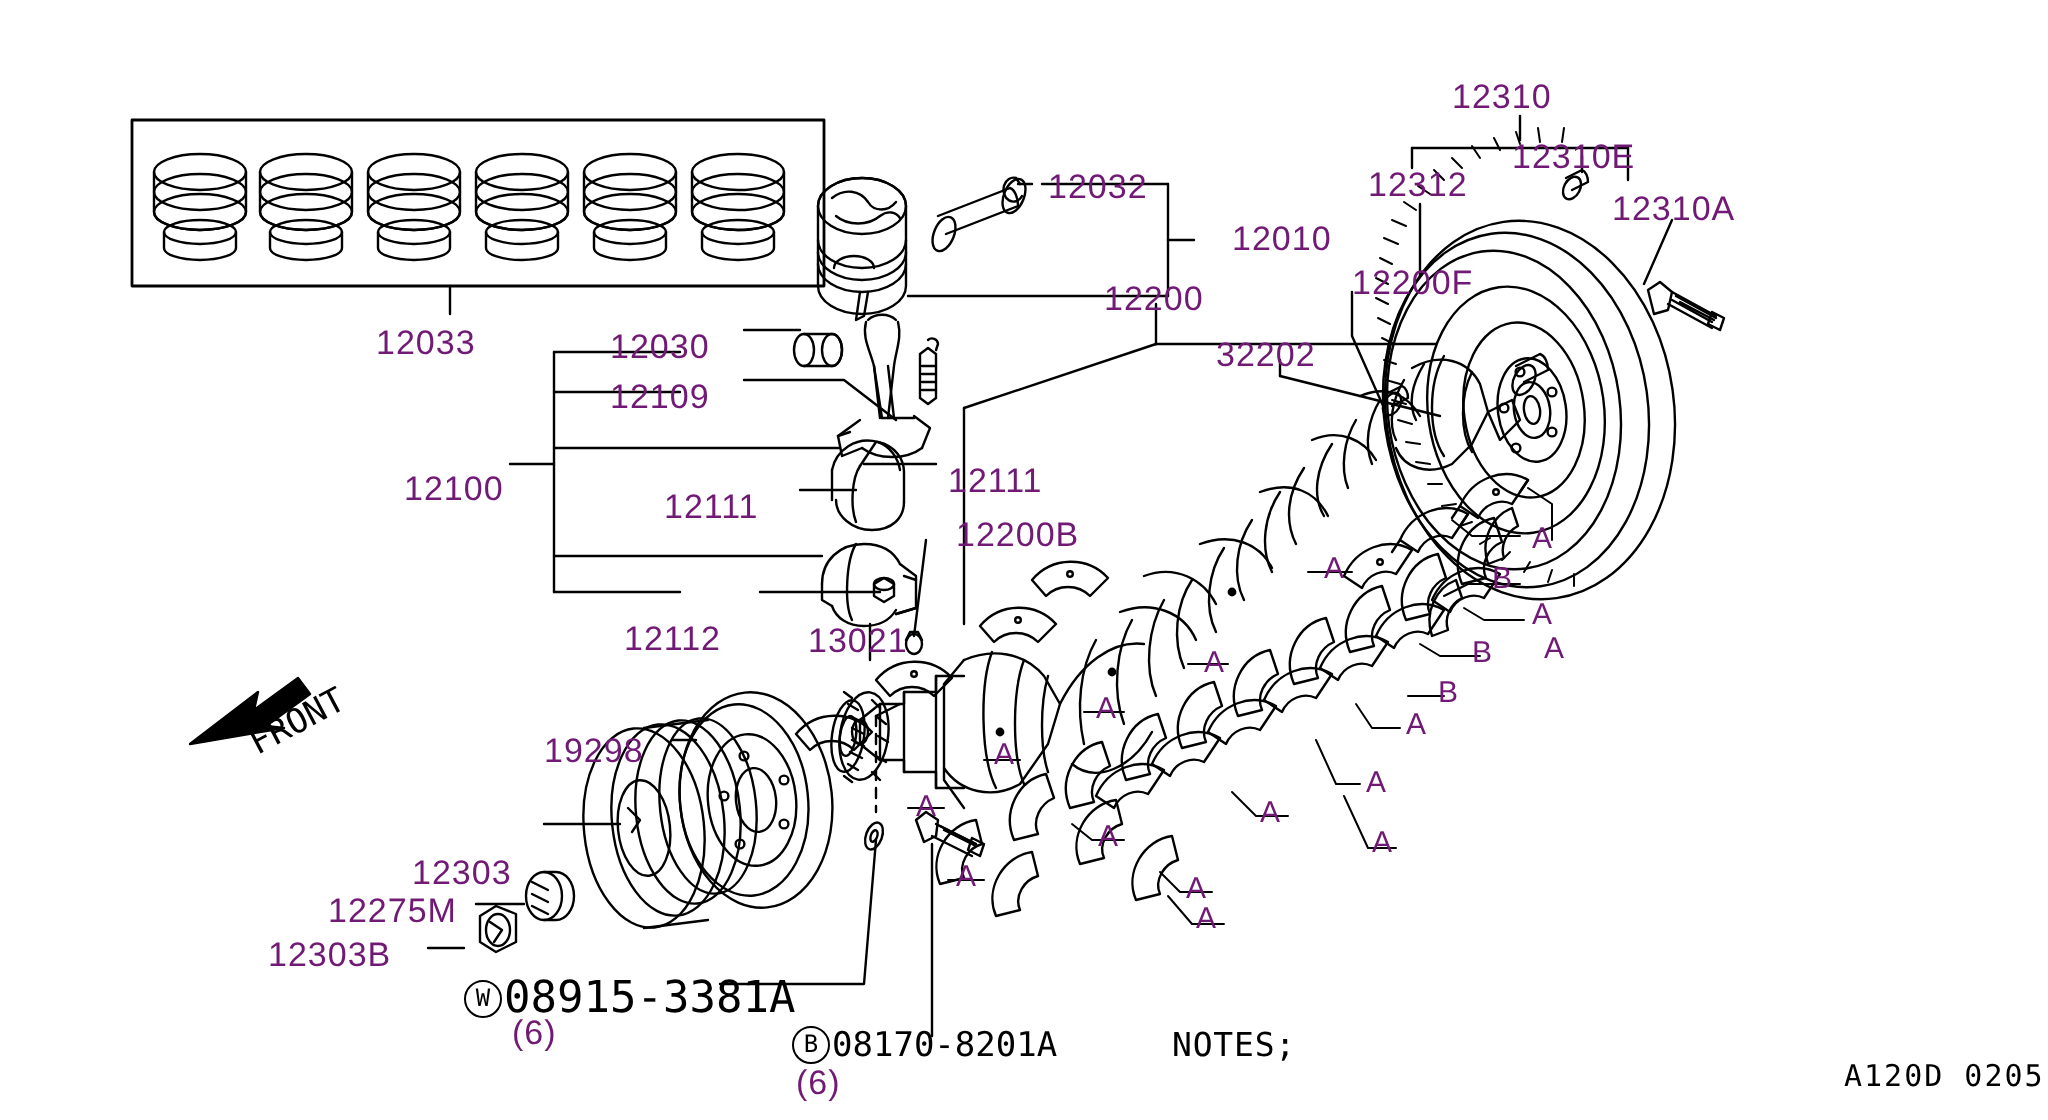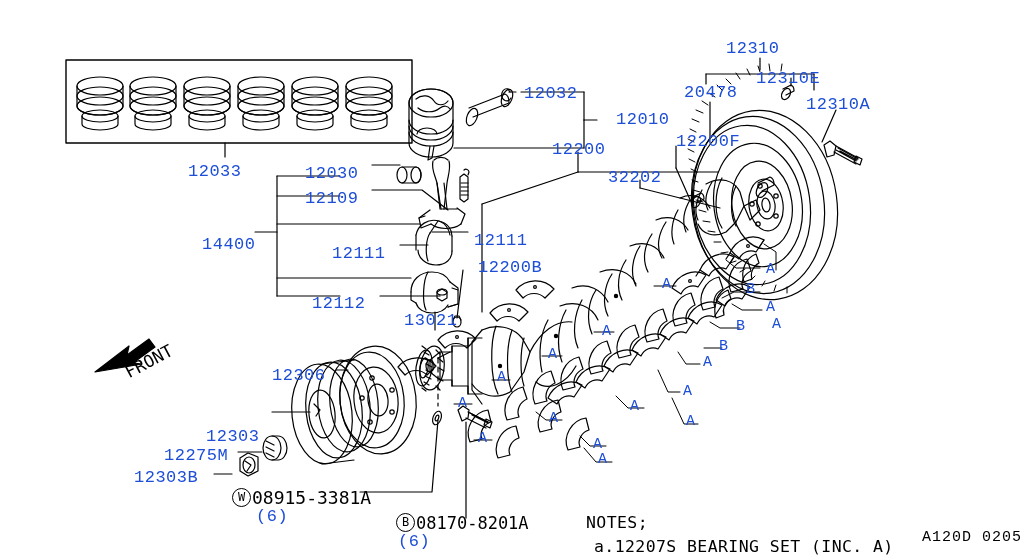--- a/index.html
+++ b/index.html
@@ -1,19 +1,19 @@
 <!DOCTYPE html>
 <html><head>
 <meta charset="utf-8">
 <style>
   html,body{margin:0;padding:0;background:#ffffff;}
   body{width:1024px;height:560px;overflow:hidden;font-family:"DejaVu Sans Mono","Liberation Mono",monospace;}
   #sheet{position:relative;width:1024px;height:560px;background:#fff;}
   svg{position:absolute;left:0;top:0;}
-  .lbl{position:absolute;color:#1d4ed8;font-family:Liberation Mono, monospace;
+  .lbl{position:absolute;color:#701a75;font-family:Liberation Sans, sans-serif;
        font-size:17px;letter-spacing:0.5px;white-space:nowrap;line-height:1;}
   .lbl.ab{font-size:15px;}
   .notes{position:absolute;font-size:16.5px;letter-spacing:0.4px;white-space:pre;line-height:1.45;}
   .code{position:absolute;font-size:15px;letter-spacing:1px;}
   .front{position:absolute;font-size:17px;transform:rotate(-28deg);transform-origin:left bottom;}
 </style>
 </head>
 <body>
 
 <div id="sheet">
@@ -500,36 +500,36 @@
 
     <g fill="#000" stroke="#000">
       <path d="M95 372 l34 -26 l-2 9 l22 -16 l6 8 l-22 16 l9 1 z"></path>
     </g>
 
   </svg>
 
   <div class="lbl" style="left:188px;top:163px;">12033</div>
   <div class="lbl" style="left:305px;top:165px;">12030</div>
   <div class="lbl" style="left:305px;top:190px;">12109</div>
-  <div class="lbl" style="left:202px;top:236px;">14400</div>
+  <div class="lbl" style="left:202px;top:236px;">12100</div>
   <div class="lbl" style="left:332px;top:245px;">12111</div>
   <div class="lbl" style="left:474px;top:232px;">12111</div>
-  <div class="lbl" style="left:312px;top:295px;">12112</div>
+  <div class="lbl" style="left:312px;top:311px;">12112</div>
   <div class="lbl" style="left:478px;top:259px;">12200B</div>
   <div class="lbl" style="left:404px;top:312px;">13021</div>
   <div class="lbl" style="left:524px;top:85px;">12032</div>
   <div class="lbl" style="left:604px;top:111px;margin-left:12px;">12010</div>
   <div class="lbl" style="left:552px;top:141px;">12200</div>
   <div class="lbl" style="left:676px;top:133px;">12200F</div>
   <div class="lbl" style="left:608px;top:169px;">32202</div>
   <div class="lbl" style="left:726px;top:40px;">12310</div>
   <div class="lbl" style="left:756px;top:70px;">12310E</div>
-  <div class="lbl" style="left:684px;top:84px;">20478</div>
+  <div class="lbl" style="left:684px;top:84px;">12312</div>
   <div class="lbl" style="left:806px;top:96px;">12310A</div>
-  <div class="lbl" style="left:272px;top:367px;">12306</div>
+  <div class="lbl" style="left:272px;top:367px;">19298</div>
   <div class="lbl" style="left:206px;top:428px;">12303</div>
   <div class="lbl" style="left:164px;top:447px;">12275M</div>
   <div class="lbl" style="left:134px;top:469px;">12303B</div>
 
   <div class="lbl ab" style="left:766px;top:262px;">A</div>
   <div class="lbl ab" style="left:766px;top:300px;">A</div>
   <div class="lbl ab" style="left:746px;top:282px;">B</div>
   <div class="lbl ab" style="left:736px;top:319px;">B</div>
   <div class="lbl ab" style="left:719px;top:339px;">B</div>
   <div class="lbl ab" style="left:703px;top:355px;">A</div>
@@ -542,35 +542,34 @@
   <div class="lbl ab" style="left:458px;top:396px;">A</div>
   <div class="lbl ab" style="left:478px;top:431px;">A</div>
   <div class="lbl ab" style="left:549px;top:411px;">A</div>
   <div class="lbl ab" style="left:593px;top:437px;">A</div>
   <div class="lbl ab" style="left:630px;top:399px;">A</div>
   <div class="lbl ab" style="left:686px;top:414px;">A</div>
   <div class="lbl ab" style="left:598px;top:452px;">A</div>
 
   <div style="position:absolute;left:232px;top:487px;">
     <span style="display:inline-block;width:17px;height:17px;border:1.4px solid #000;border-radius:50%;
-                 text-align:center;line-height:17px;font-size:12px;vertical-align:middle;">W</span><span style="font-size:18px;vertical-align:middle;margin-left:1px;">08915-3381A</span>
+                 text-align:center;line-height:17px;font-size:12px;vertical-align:middle;">W</span><span style="font-size:22px;vertical-align:middle;margin-left:1px;">08915-3381A</span>
   </div>
   <div class="lbl" style="left:256px;top:508px;">(6)</div>
 
   <div style="position:absolute;left:396px;top:512px;">
     <span style="display:inline-block;width:17px;height:17px;border:1.4px solid #000;border-radius:50%;
                  text-align:center;line-height:17px;font-size:12px;vertical-align:middle;">B</span><span style="font-size:17px;vertical-align:middle;margin-left:1px;">08170-8201A</span>
   </div>
   <div class="lbl" style="left:398px;top:533px;">(6)</div>
 
   <div class="notes" style="left:586px;top:463px;">
     <div style="display:flex;flex-direction:column;">
       <span>NOTES;</span>
-      <span style="margin-left:8px;">a.12207S BEARING SET (INC. A)</span>
     </div>
     
   </div>
 
   <div class="front" style="left:131px;top:362px;">FRONT</div>
 
-  <div class="code" style="left:922px;top:529px;font-family:Liberation Mono, monospace;">A120D 0205</div>
+  <div class="code" style="left:922px;top:529px;">A120D 0205</div>
 
 </div>
 
 </body></html>

